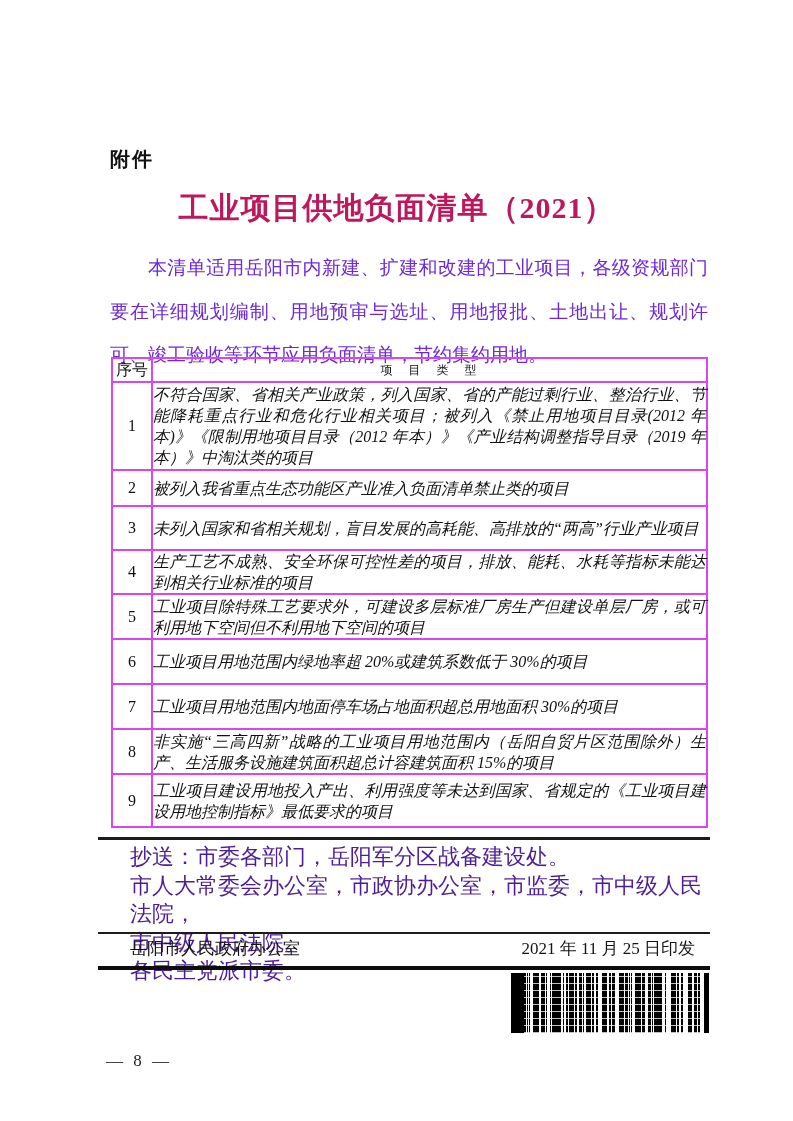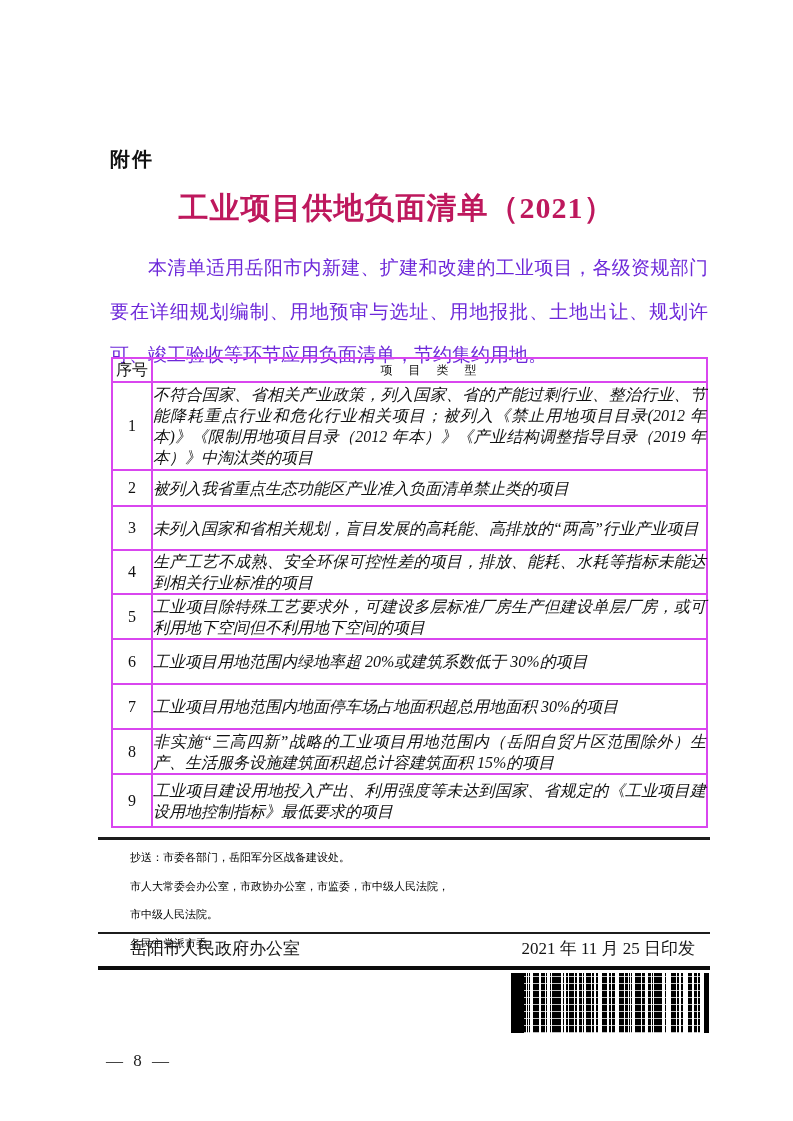--- a/index.html
+++ b/index.html
@@ -66,21 +66,21 @@
   tr.r8 { height: 45px; }
   tr.r9 { height: 53px; }
 
   .rule { position: absolute; left: 98px; width: 612px; background: #1c1c1c; }
   .rule-top { top: 837px; height: 2.5px; }
   .rule-mid { top: 932px; height: 1.5px; }
   .rule-thick { top: 966px; height: 4px; background: #0d0d0d; }
 
   .cc-block {
     position: absolute; top: 843px; left: 130px; width: 585px;
-    font-size: 11px; line-height: 28.5px; color: #000000;
+    font-size: 22px; line-height: 28.5px; color: #4c1d95;
   }
   .cc-line.indent { }
 
   .issuer-row {
     position: absolute; top: 937px; left: 130px; width: 565px;
     display: flex; justify-content: space-between;
     font-size: 17px; color: #141414;
   }
 
   .barcode {

